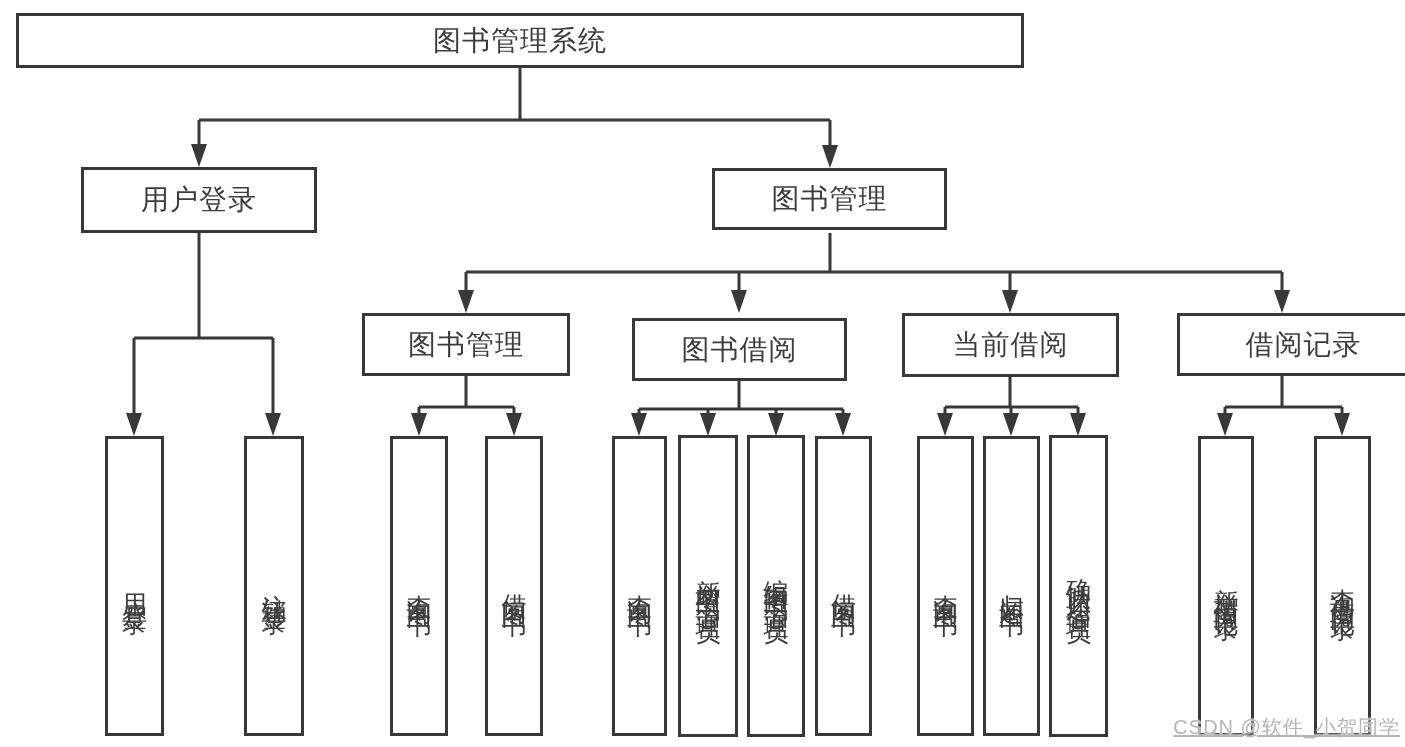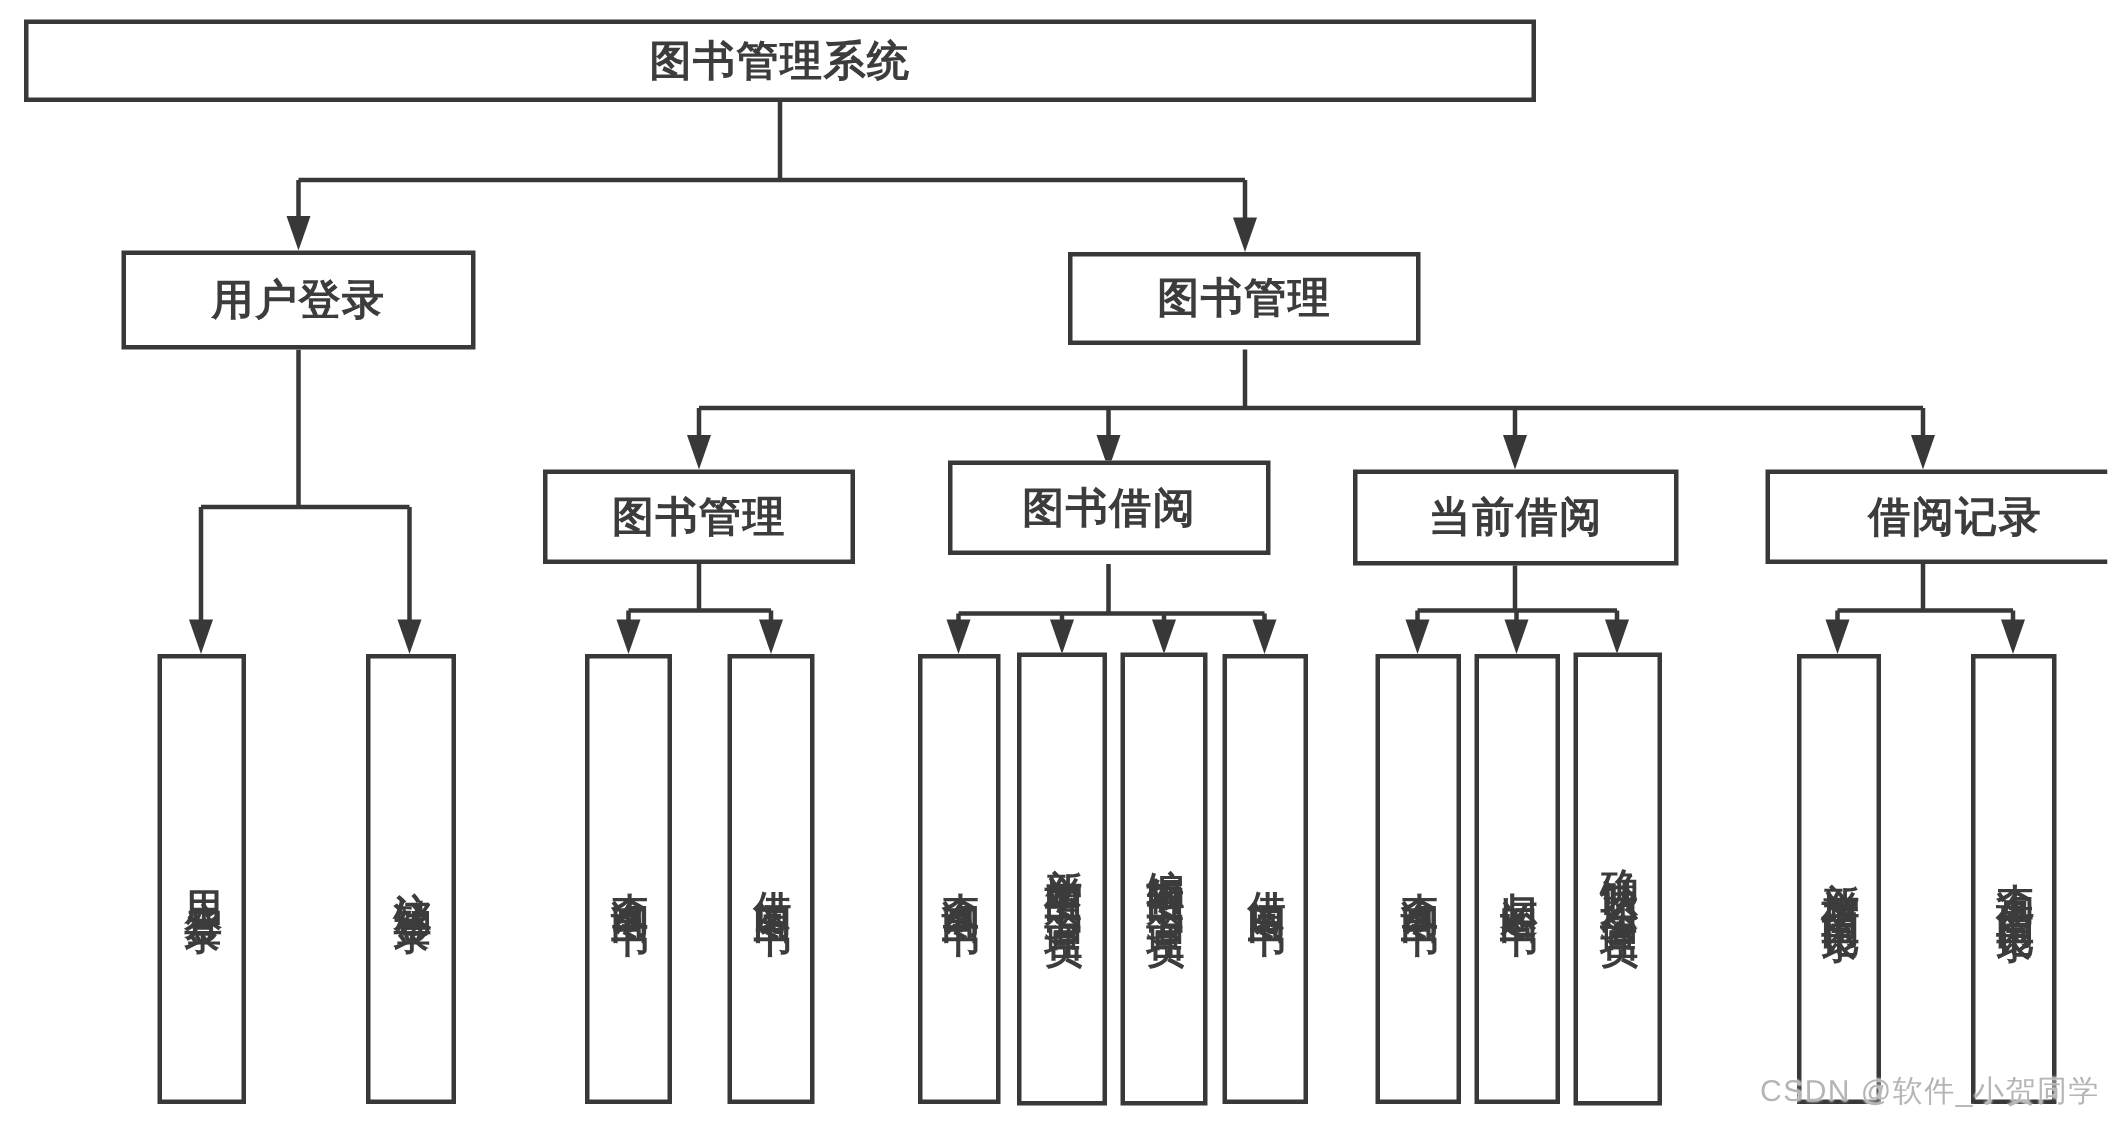--- a/index.html
+++ b/index.html
@@ -31,40 +31,40 @@
     justify-content: center;
     z-index: 2;
     color: #3c3c3c;
   }
   .node span {
     display: block;
     font-size: 28px;
     letter-spacing: 1px;
     line-height: 1;
     white-space: nowrap;
-    font-weight: bold;
   }
   .node.v span {
     writing-mode: vertical-rl;
     text-orientation: mixed;
     font-size: 25px;
     letter-spacing: 6px;
     line-height: 1;
     white-space: normal;
   }
   .watermark {
     position: absolute;
     right: 5px;
     bottom: 6px;
     font-size: 20px;
     color: #b5b5b5;
     letter-spacing: 1px;
     z-index: 5;
     text-shadow: 0 0 2px #ffffff, 0 0 2px #ffffff;
     white-space: nowrap;
+    text-decoration: underline;
   }
 </style>
 </head>
 <body>
 
 <div class="canvas">
 
   <svg class="connectors" width="1405" height="747" viewBox="0 0 1405 747" aria-hidden="true">
     <g stroke="#383838" stroke-width="3" fill="none">
 
@@ -112,21 +112,21 @@
   <div class="node" style="left:81px; top:167px; width:236px; height:66px">
     <span>用户登录</span>
   </div>
   <div class="node" style="left:712px; top:168px; width:235px; height:62px">
     <span>图书管理</span>
   </div>
 
   <div class="node" style="left:362px; top:313px; width:208px; height:63px">
     <span>图书管理</span>
   </div>
-  <div class="node" style="left:632px; top:307px; width:215px; height:63px">
+  <div class="node" style="left:632px; top:318px; width:215px; height:63px">
     <span>图书借阅</span>
   </div>
   <div class="node" style="left:902px; top:313px; width:217px; height:64px">
     <span>当前借阅</span>
   </div>
   <div class="node" style="left:1177px; top:313px; width:253px; height:63px">
     <span>借阅记录</span>
   </div>
 
   <div class="node v" style="left:105px; top:436px; width:59px; height:300px">

